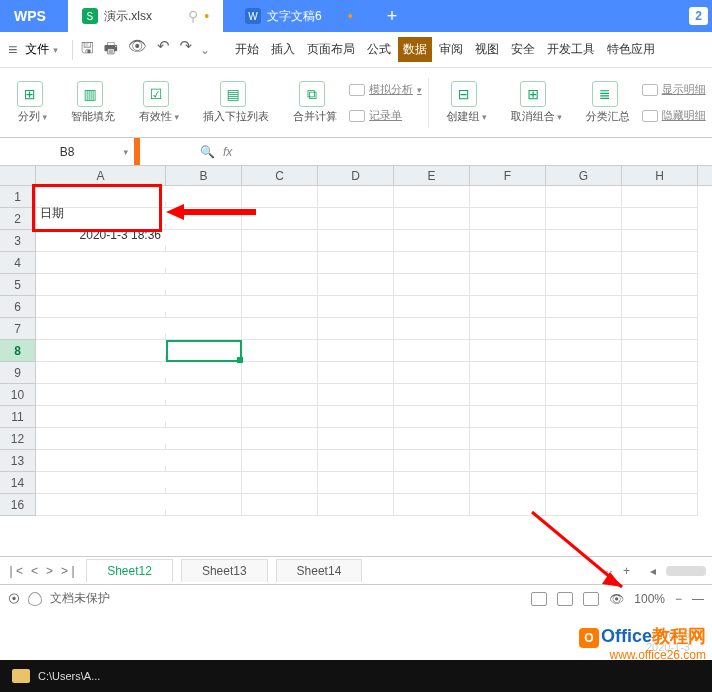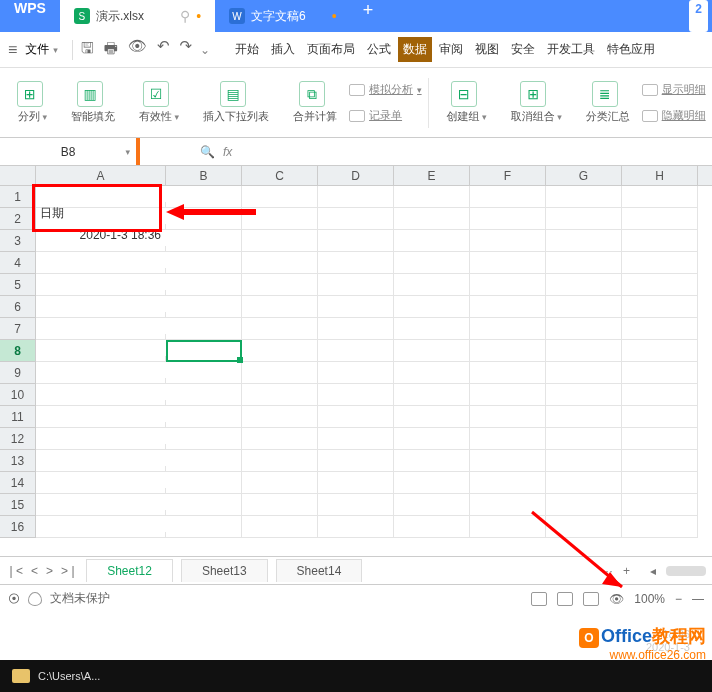--- a/index.html
+++ b/index.html
@@ -1,19 +1,19 @@
 <!DOCTYPE html>
 <html><head>
 <meta charset="utf-8">
 <style>
 * { margin: 0; padding: 0; box-sizing: border-box; font-family: "Microsoft YaHei", sans-serif; }
 body { width: 712px; height: 692px; background: #fff; overflow: hidden; position: relative; font-size: 12px; }
 
 
-.titlebar { height: 32px; background: #4a8bff; display: flex; color: #fff; }
+.titlebar { height: 32px; background: #4a8bff; display: flex; align-items: center; color: #fff; gap: 8px; }
 .titlebar .wps-logo { padding: 0 14px; font-weight: bold; font-size: 14px; }
 .titlebar .tab { display: flex; align-items: center; height: 32px; padding: 0 14px; gap: 6px; }
 .titlebar .tab.active { background: #fff; color: #444; }
 .titlebar .tab .icon { width: 16px; height: 16px; display: inline-flex; align-items: center; justify-content: center; border-radius: 3px; font-size: 10px; }
 .titlebar .tab .s-icon { background: #0fa860; color: #fff; }
 .titlebar .tab .w-icon { background: #2b6fd6; color: #fff; }
 .titlebar .tab .dot { color: #ff9800; font-size: 14px; }
 .titlebar .tab .key { color: #bbb; font-size: 14px; }
 .titlebar .newtab { padding: 0 12px; font-size: 18px; }
 .titlebar .right-badge { margin-left: auto; background: #fff; color: #4a8bff; padding: 2px 6px; border-radius: 3px; margin-right: 4px; font-weight: bold; }
@@ -34,21 +34,21 @@
 .rgroup .ricon { width: 26px; height: 26px; border: 1px solid #9fd6b8; border-radius: 3px; display: flex; align-items: center; justify-content: center; color: #0fa860; font-size: 14px; }
 .rgroup .rlabel { font-size: 11px; color: #555; white-space: nowrap; margin-left: 6px; }
 .rgroup .dd::after { content: " ▾"; font-size: 9px; color: #888; }
 .rsep { width: 1px; height: 50px; background: #e5e5e5; }
 .rcol { display: flex; flex-direction: column; gap: 4px; font-size: 11px; color: #888; text-decoration: underline; }
 .rcol .row { display: flex; align-items: center; gap: 4px; white-space: nowrap; }
 .rcol .mini-icon { width: 16px; height: 12px; border: 1px solid #bbb; border-radius: 2px; }
 
 
 .fxrow { height: 28px; border-bottom: 1px solid #ccc; display: flex; align-items: center; }
-.namebox { width: 140px; text-align: center; border-right: 4px solid #f97316; height: 100%; display: flex; align-items: center; justify-content: center; color: #333; position: relative; }
+.namebox { width: 140px; text-align: center; border-right: 6px solid #f97316; height: 100%; display: flex; align-items: center; justify-content: center; color: #333; position: relative; }
 .namebox .dd { position: absolute; right: 6px; color: #888; font-size: 9px; }
 .fxbar { flex: 1; display: flex; align-items: center; padding-left: 60px; gap: 8px; color: #888; }
 .fxbar .fx { font-style: italic; }
 
 
 .gridwrap { position: relative; height: 390px; overflow: hidden; }
 .colhead { display: flex; height: 20px; background: #eceff1; border-bottom: 1px solid #ccc; }
 .colhead .corner { width: 36px; border-right: 1px solid #ccc; }
 .colhead .ch { width: 76px; text-align: center; border-right: 1px solid #ccc; color: #555; line-height: 20px; }
 .colhead .ch.wide { width: 130px; }
@@ -379,31 +379,20 @@
         <div class="cell wide"></div>
         <div class="cell"></div>
         <div class="cell"></div>
         <div class="cell"></div>
         <div class="cell"></div>
         <div class="cell"></div>
         <div class="cell"></div>
         <div class="cell"></div>
       </div>
     <div class="row">
-        <div class="rh">15</div>
-        <div class="cell wide"></div>
-        <div class="cell"></div>
-        <div class="cell"></div>
-        <div class="cell"></div>
-        <div class="cell"></div>
-        <div class="cell"></div>
-        <div class="cell"></div>
-        <div class="cell"></div>
-      </div>
-    <div class="row">
         <div class="rh">16</div>
         <div class="cell wide"></div>
         <div class="cell"></div>
         <div class="cell"></div>
         <div class="cell"></div>
         <div class="cell"></div>
         <div class="cell"></div>
         <div class="cell"></div>
         <div class="cell"></div>
       </div>

